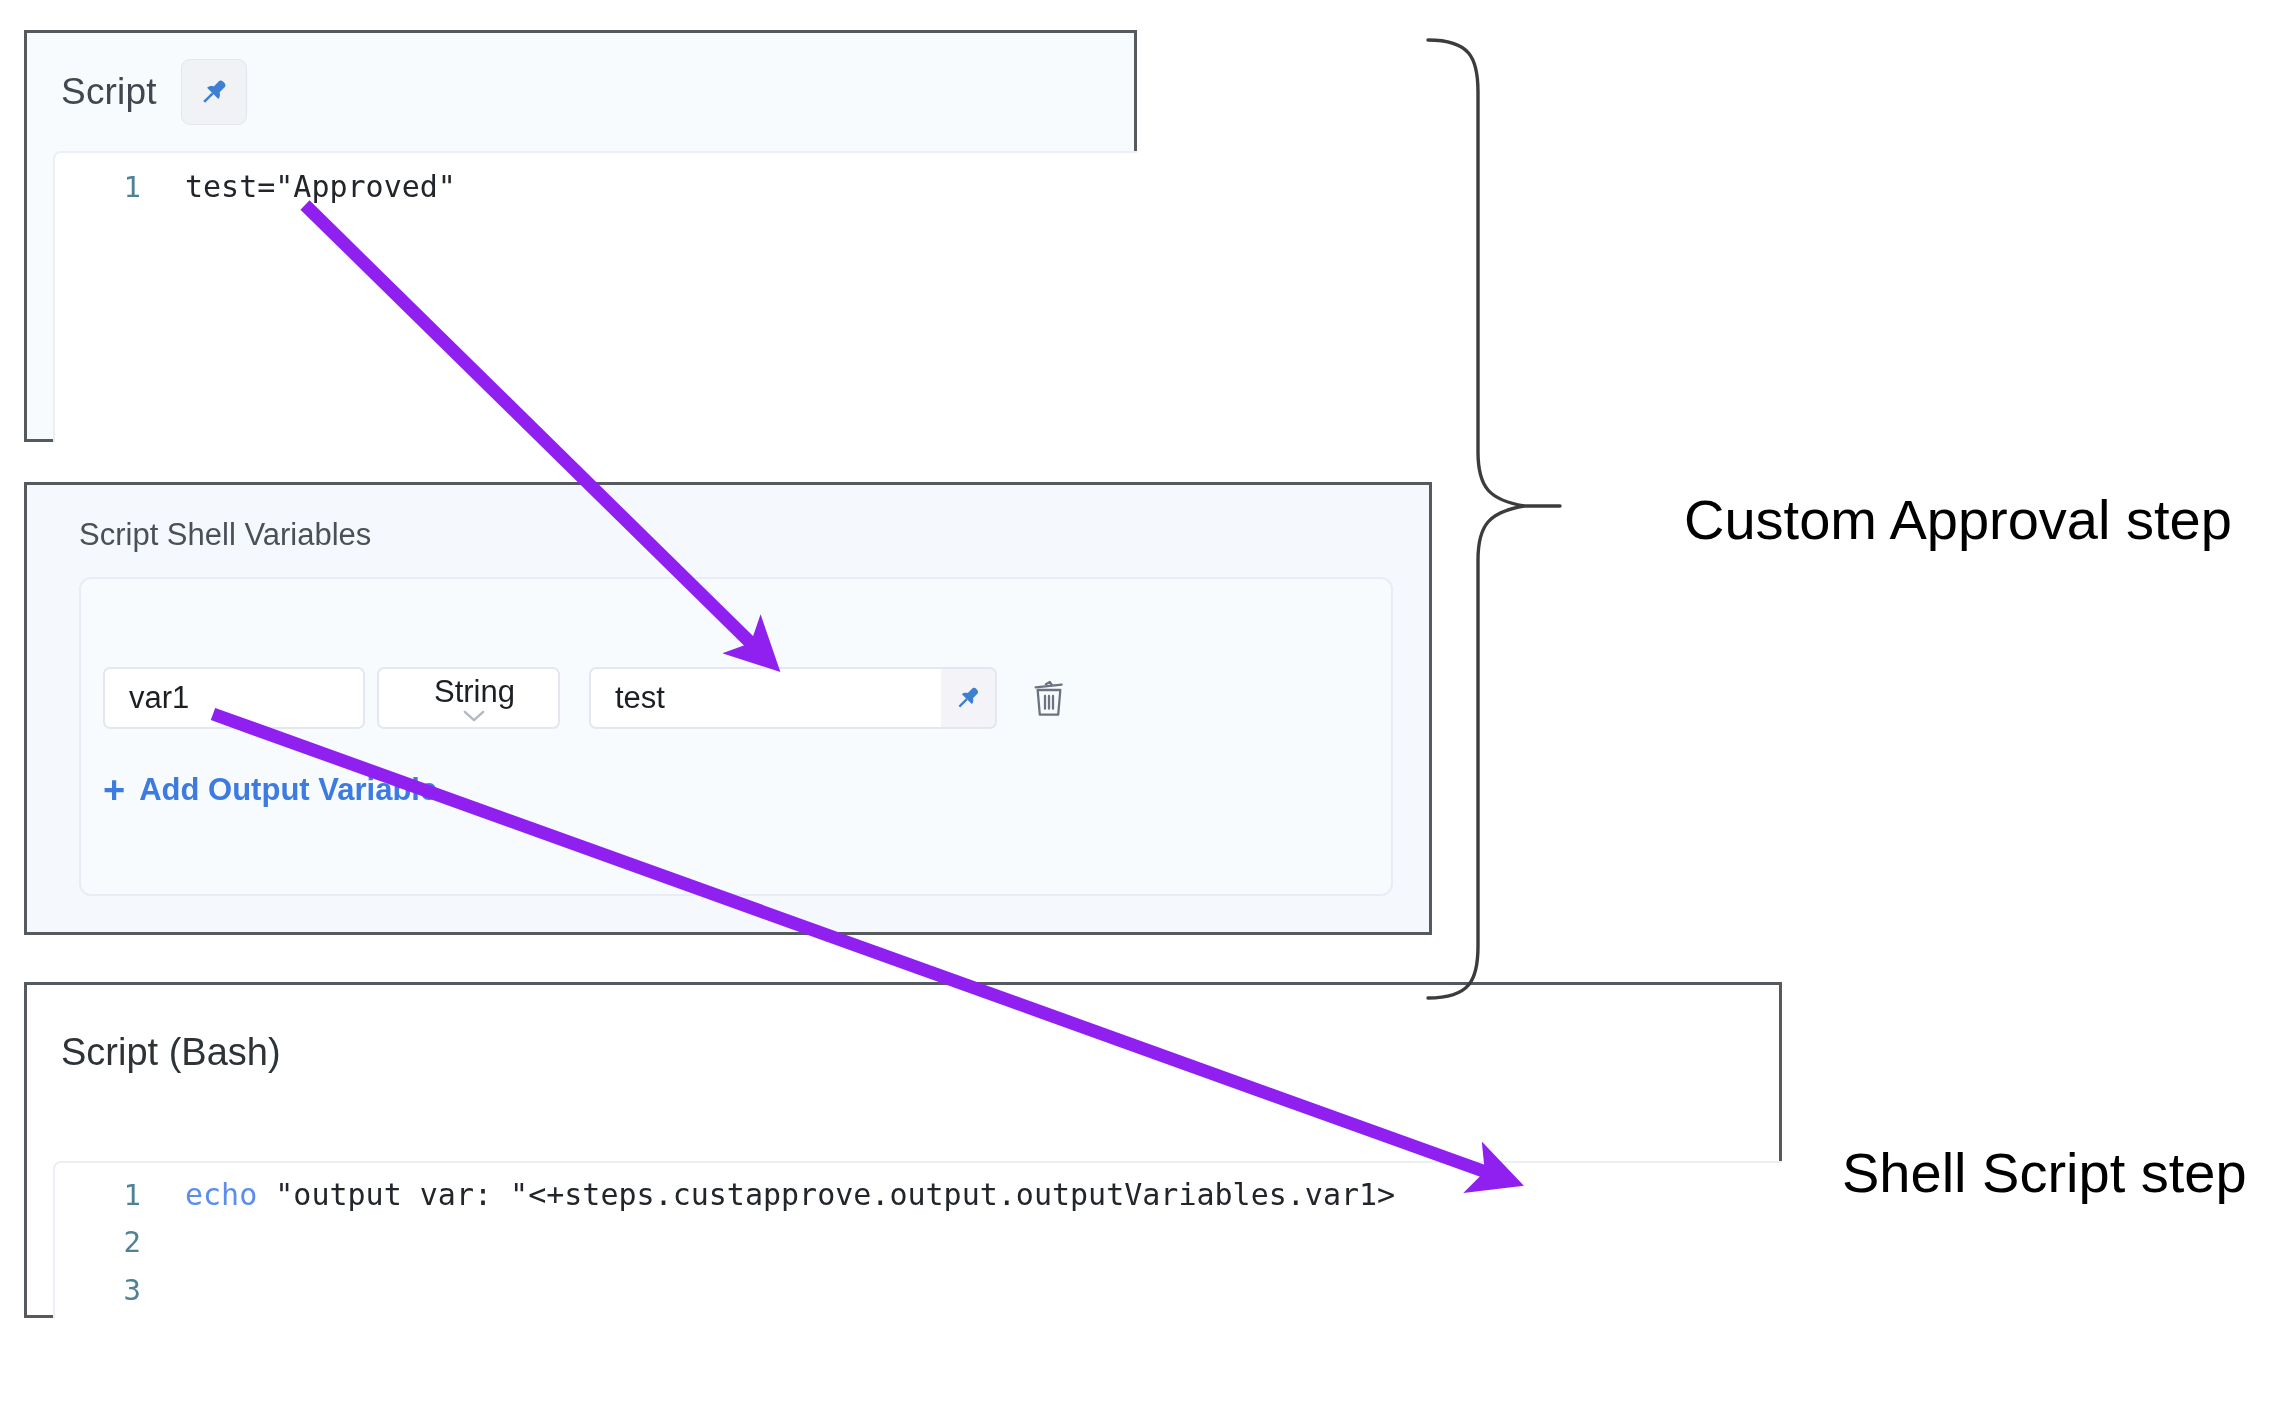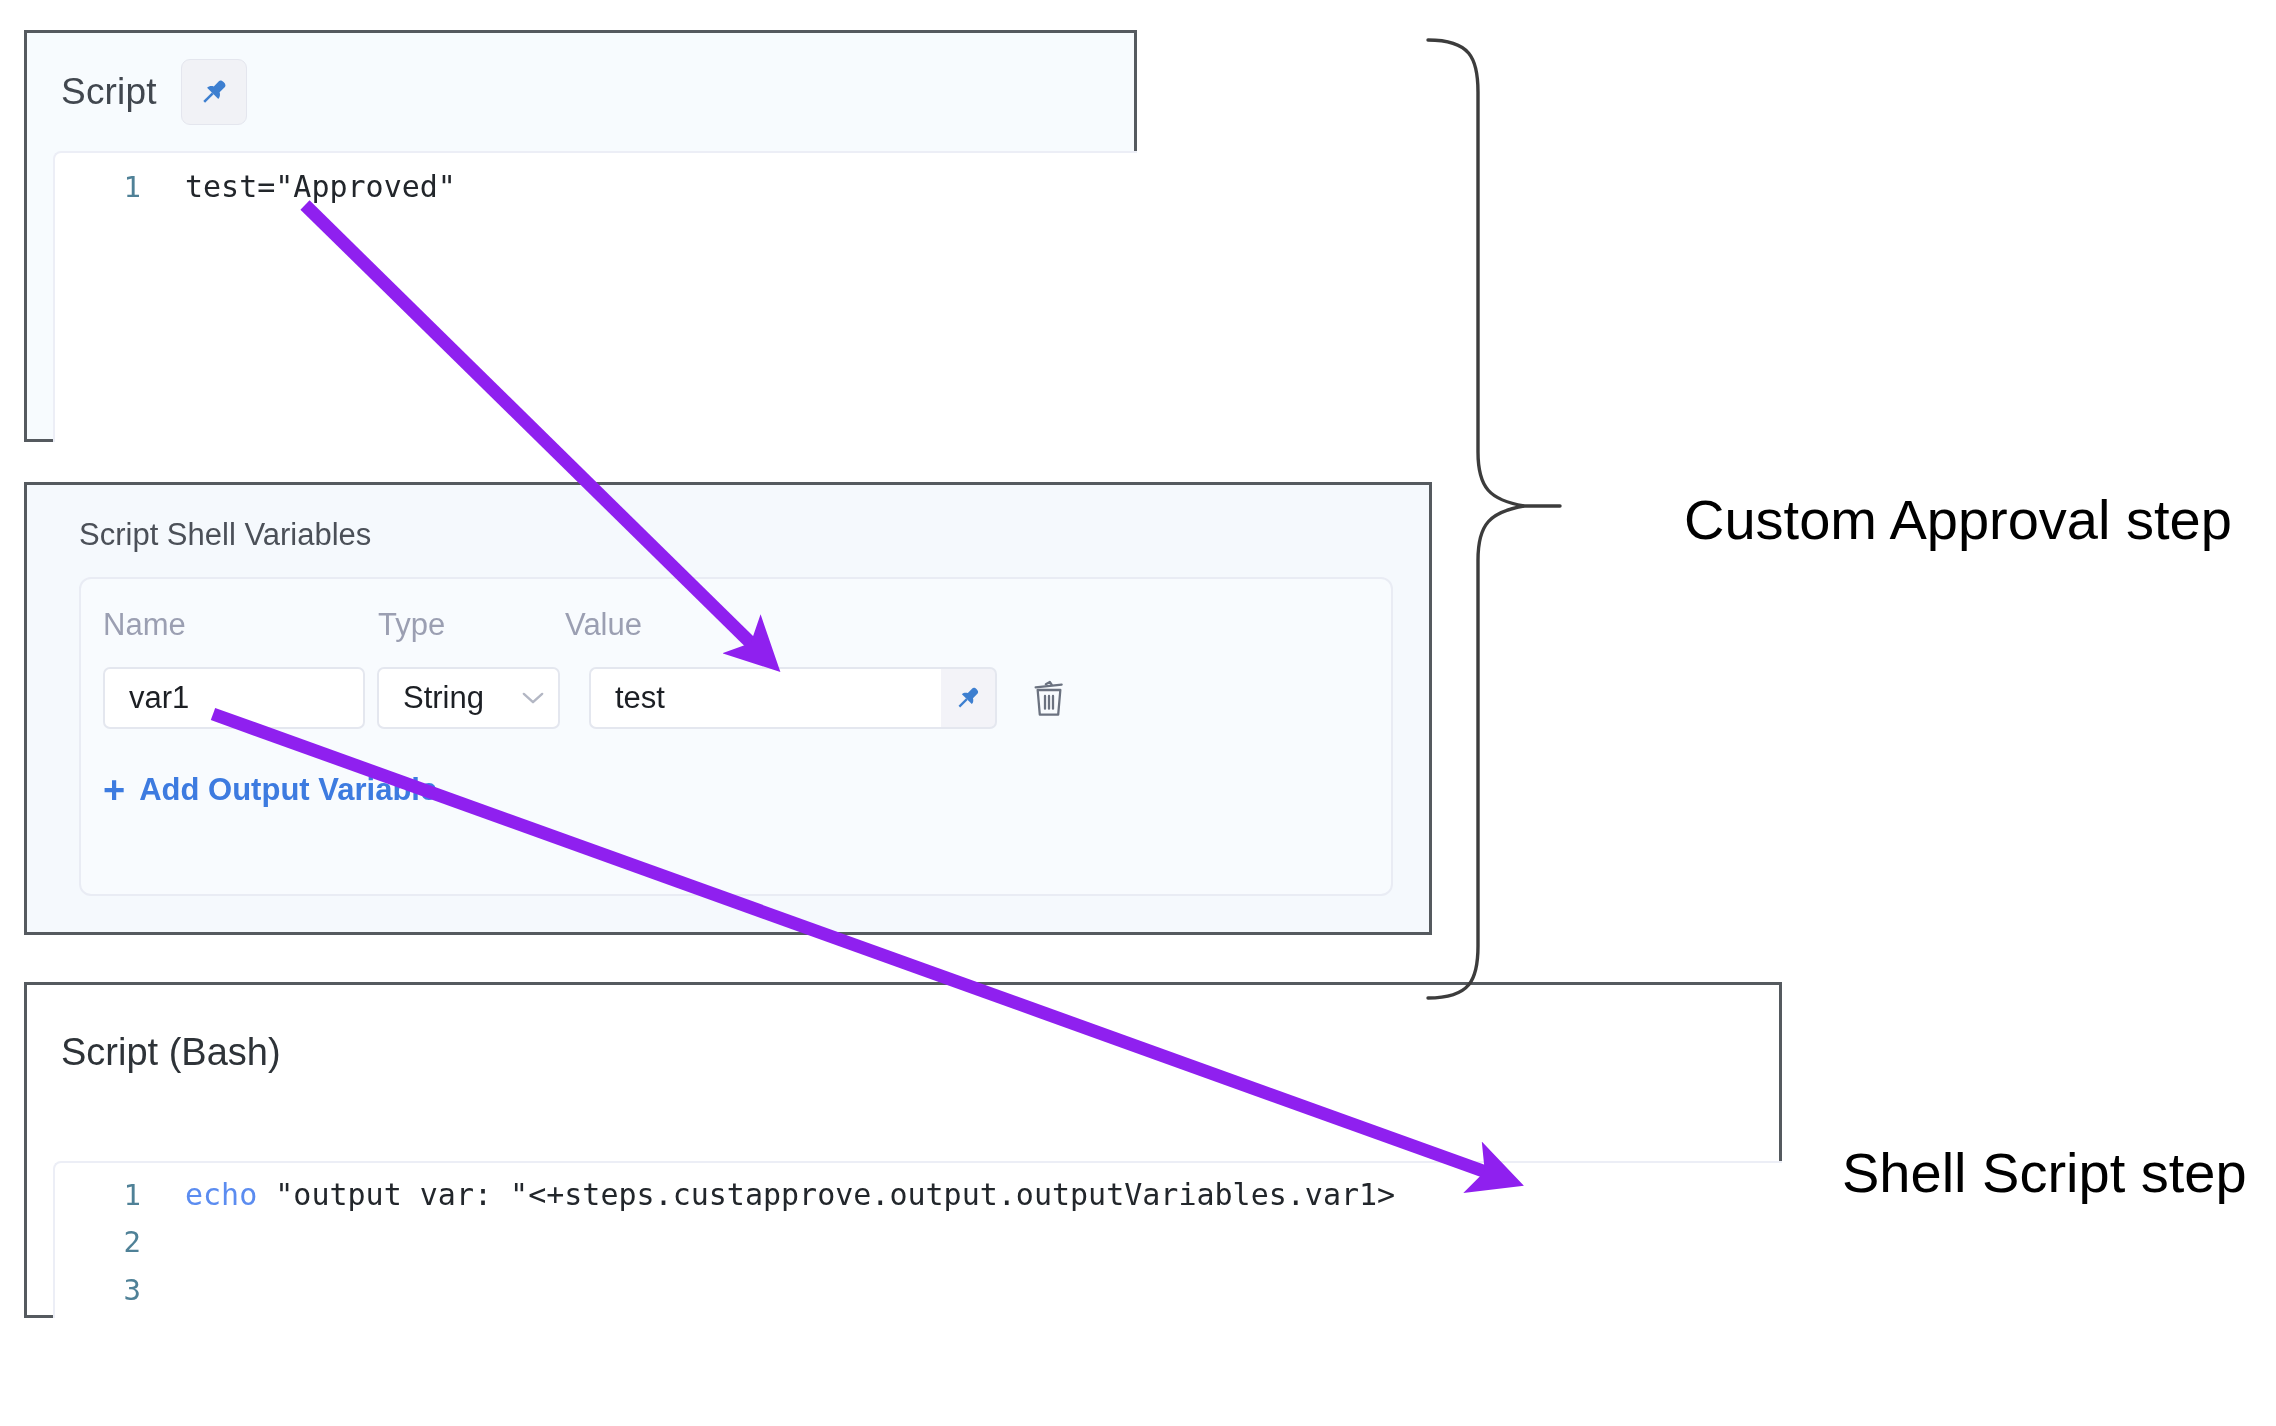--- a/index.html
+++ b/index.html
@@ -149,21 +149,21 @@
     display: flex;
     align-items: center;
     font-size: 31px;
     color: #1c1f24;
     padding-left: 24px;
   }
   .fld-name  { left: 0px;   width: 262px; }
   .fld-type  { left: 274px; width: 183px; padding-right: 12px; }
   .fld-value { left: 486px; width: 352px; padding-right: 0; border-right: none;
                border-top-right-radius: 0; border-bottom-right-radius: 0; }
-  .fld-type-inner { display:flex; width:100%; align-items:center; justify-content:space-between; }
+  .fld-type-inner { display:flex; width:100%; align-items:center; justify-content:space-between;flex-direction:column; }
   .chevron {
     width: 22px; height: 13px; margin-right: 2px;
   }
   .value-group { position: absolute; left: 486px; top: 0; display: flex; }
   .value-pin {
     width: 56px;
     height: 62px;
     box-sizing: border-box;
     background: #f3f3f8;
     border: 2px solid #e4e7ef;
@@ -266,25 +266,20 @@
       </div>
     </div>
   </div>
 </div>
 
 <div class="panel" id="panel-outvars">
   <div class="outvars-title">Script Shell Variables</div>
 
   <div class="outvars-card">
 
-    <div class="col-headers">
-      <span class="col-head ch-name">Name</span>
-      <span class="col-head ch-type">Type</span>
-      <span class="col-head ch-value">Value</span>
-    </div>
 
     <div class="row-fields">
 
       <div class="fld fld-name">
         <span>var1</span>
       </div>
 
       <div class="fld fld-type">
         <div class="fld-type-inner">
           <span>String</span>

